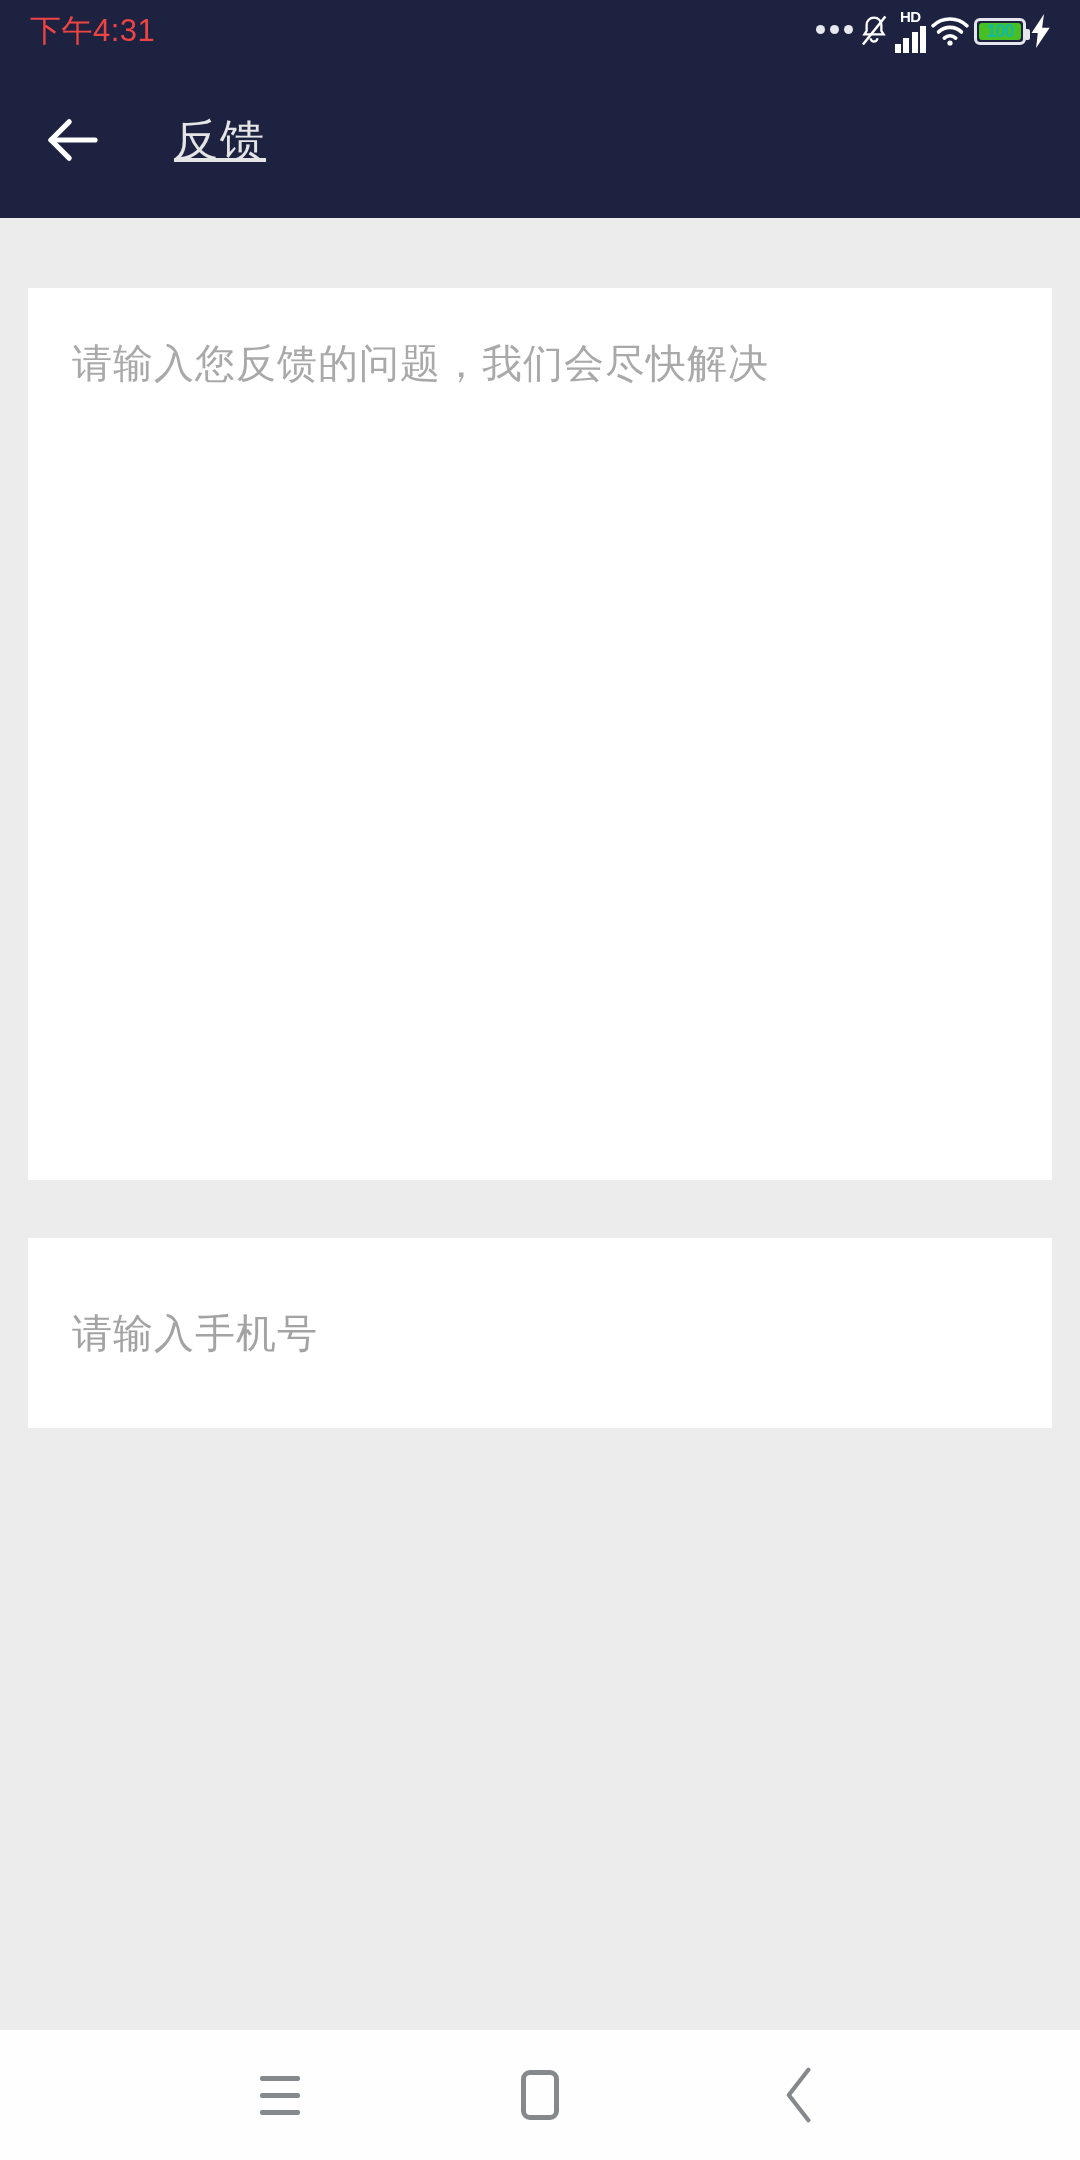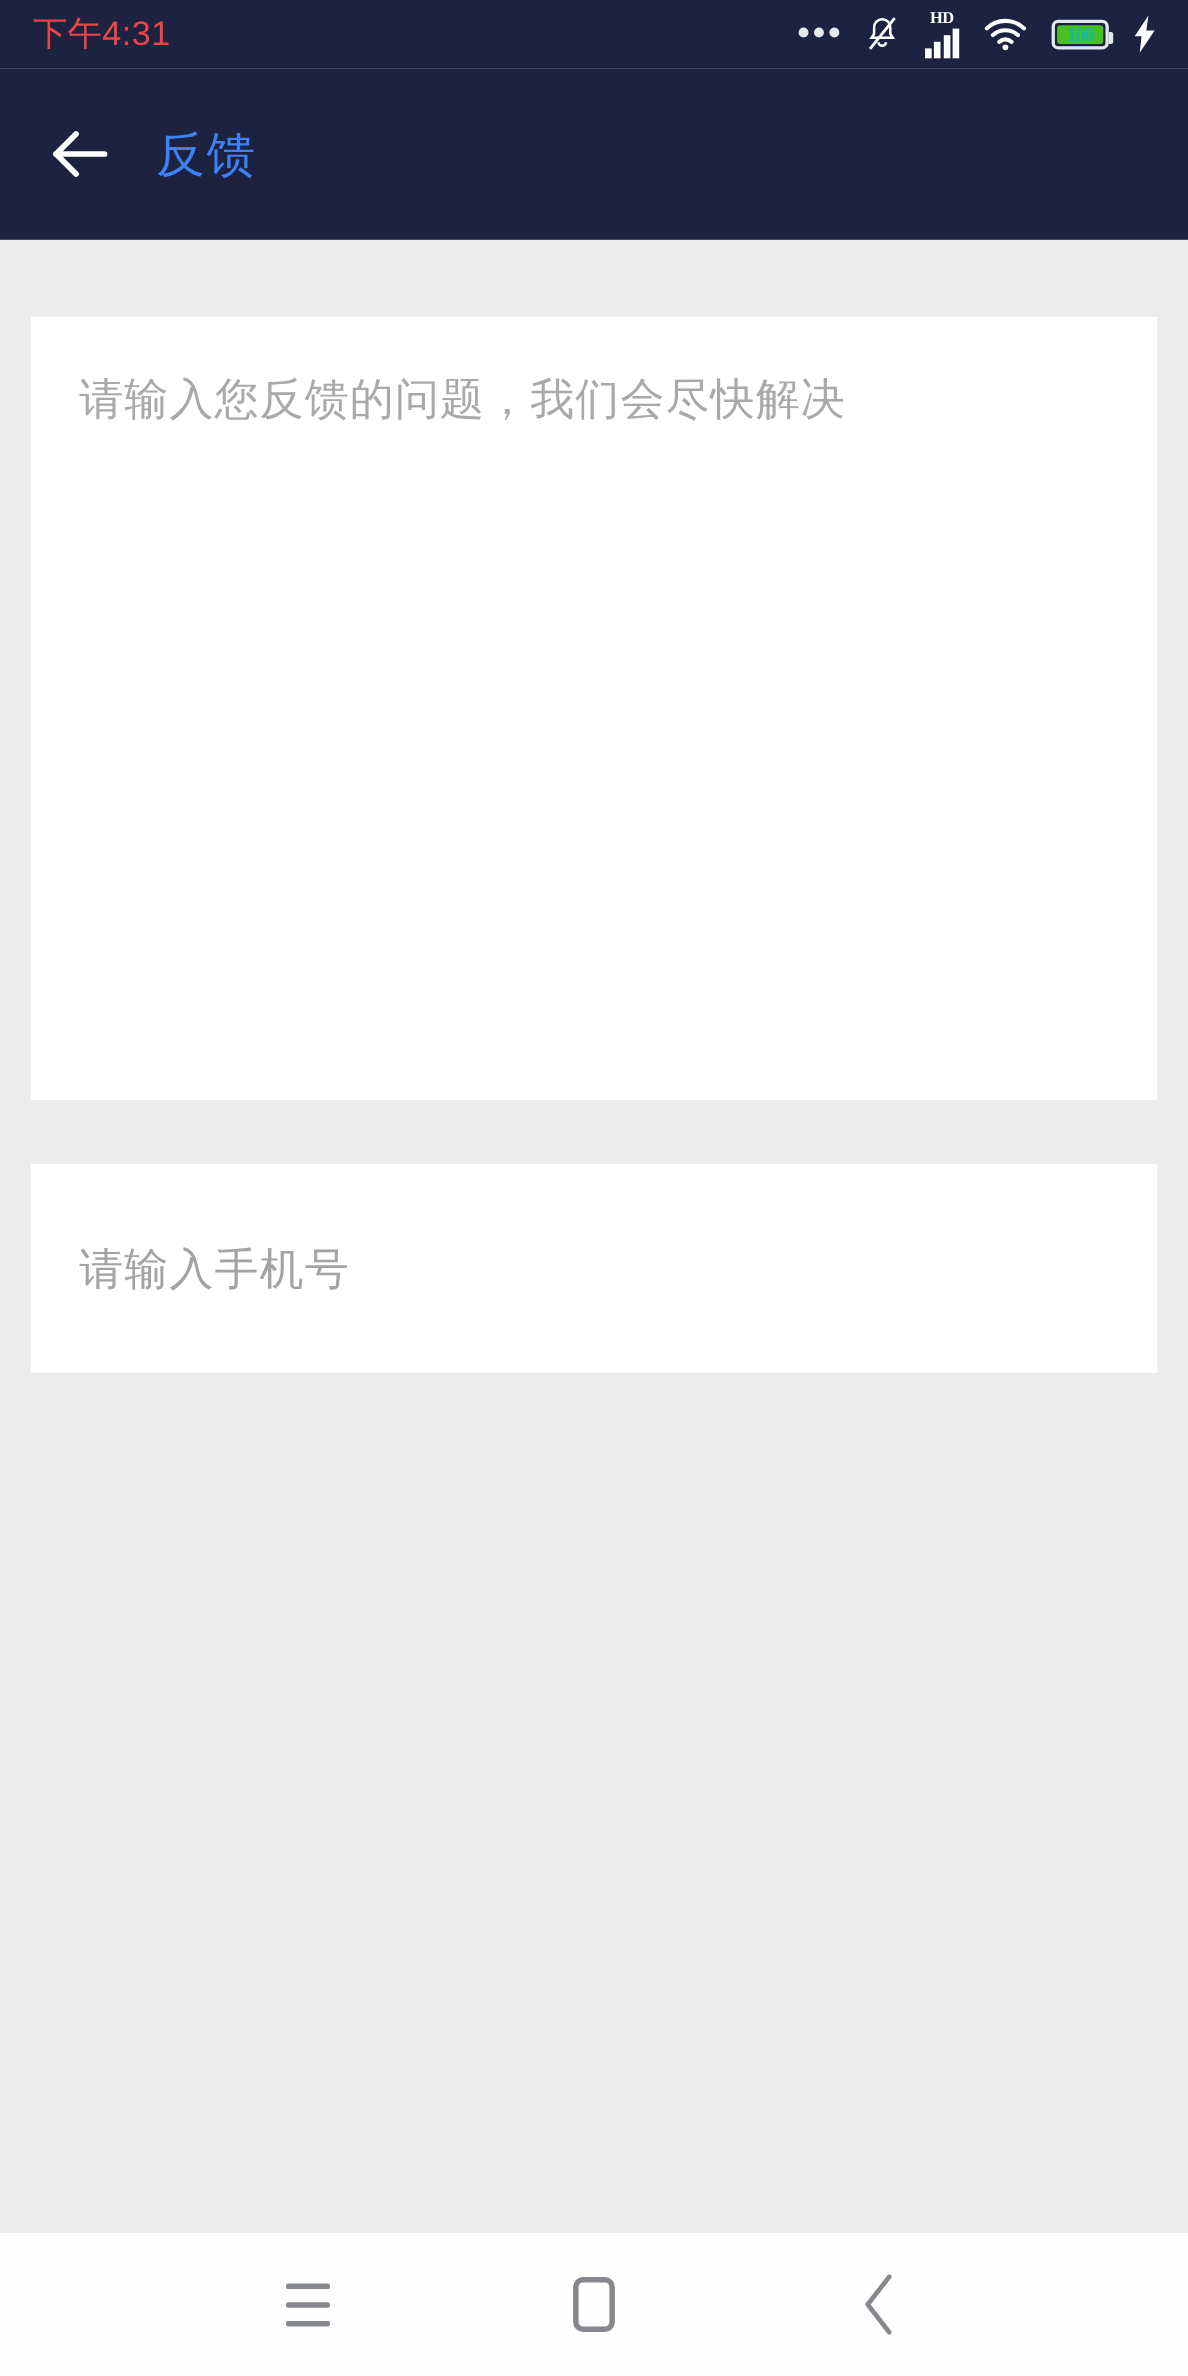--- a/index.html
+++ b/index.html
@@ -22,22 +22,21 @@
   }
   #status-clock {
     color:#ef4444;
     font-size:31px;
     letter-spacing:0.5px;
     white-space:nowrap;
   }
   #status-icons {
     display:flex;
     align-items:center;
-    gap:22px;
-    font-family:Liberation Serif, serif;
+    gap:4px;
   }
   .dots { display:flex; align-items:flex-end; gap:5px; padding-bottom:4px; }
   .dots i { width:9px; height:9px; border-radius:50%; background:#e8e9ef; display:block; }
   .sig { display:flex; align-items:flex-end; gap:2.5px; }
   .sig i { width:6px; background:#ffffff; display:block; }
   .hd-wrap { display:flex; flex-direction:column; align-items:center; }
   .hd-txt { color:#ffffff; font-size:15px; line-height:14px; font-weight:bold; letter-spacing:-0.5px; }
   .batt {
     width:52px; height:27px; border:3px solid #e6e7ee; border-radius:6px;
     display:flex; align-items:center; justify-content:center; position:relative;
@@ -59,36 +58,37 @@
   
   #app-header {
     height:156px;
     background:#1d2240;
     display:flex;
     align-items:center;
     padding-left:40px;
   }
   #back-arrow { width:66px; height:66px; flex:0 0 auto; }
   #header-title {
-    color:#3b82f6;
+    color:#e5e5e5;
     font-size:44px;
-    margin-left:36px;
+    margin-left:68px;
     letter-spacing:2px;
+    text-decoration:underline;
   }
 
   
   #content { position:relative; }
 
   .card {
     background:#ffffff;
     margin:0 28px;
   }
   #feedback-card {
     margin-top:70px;
-    height:712px;
+    height:892px;
     padding:46px 24px 0 44px;
   }
   #feedback-placeholder {
     color:#a9a9a9;
     font-size:40px;
     line-height:1.45;
     letter-spacing:1px;
   }
   #phone-card {
     margin-top:58px;

